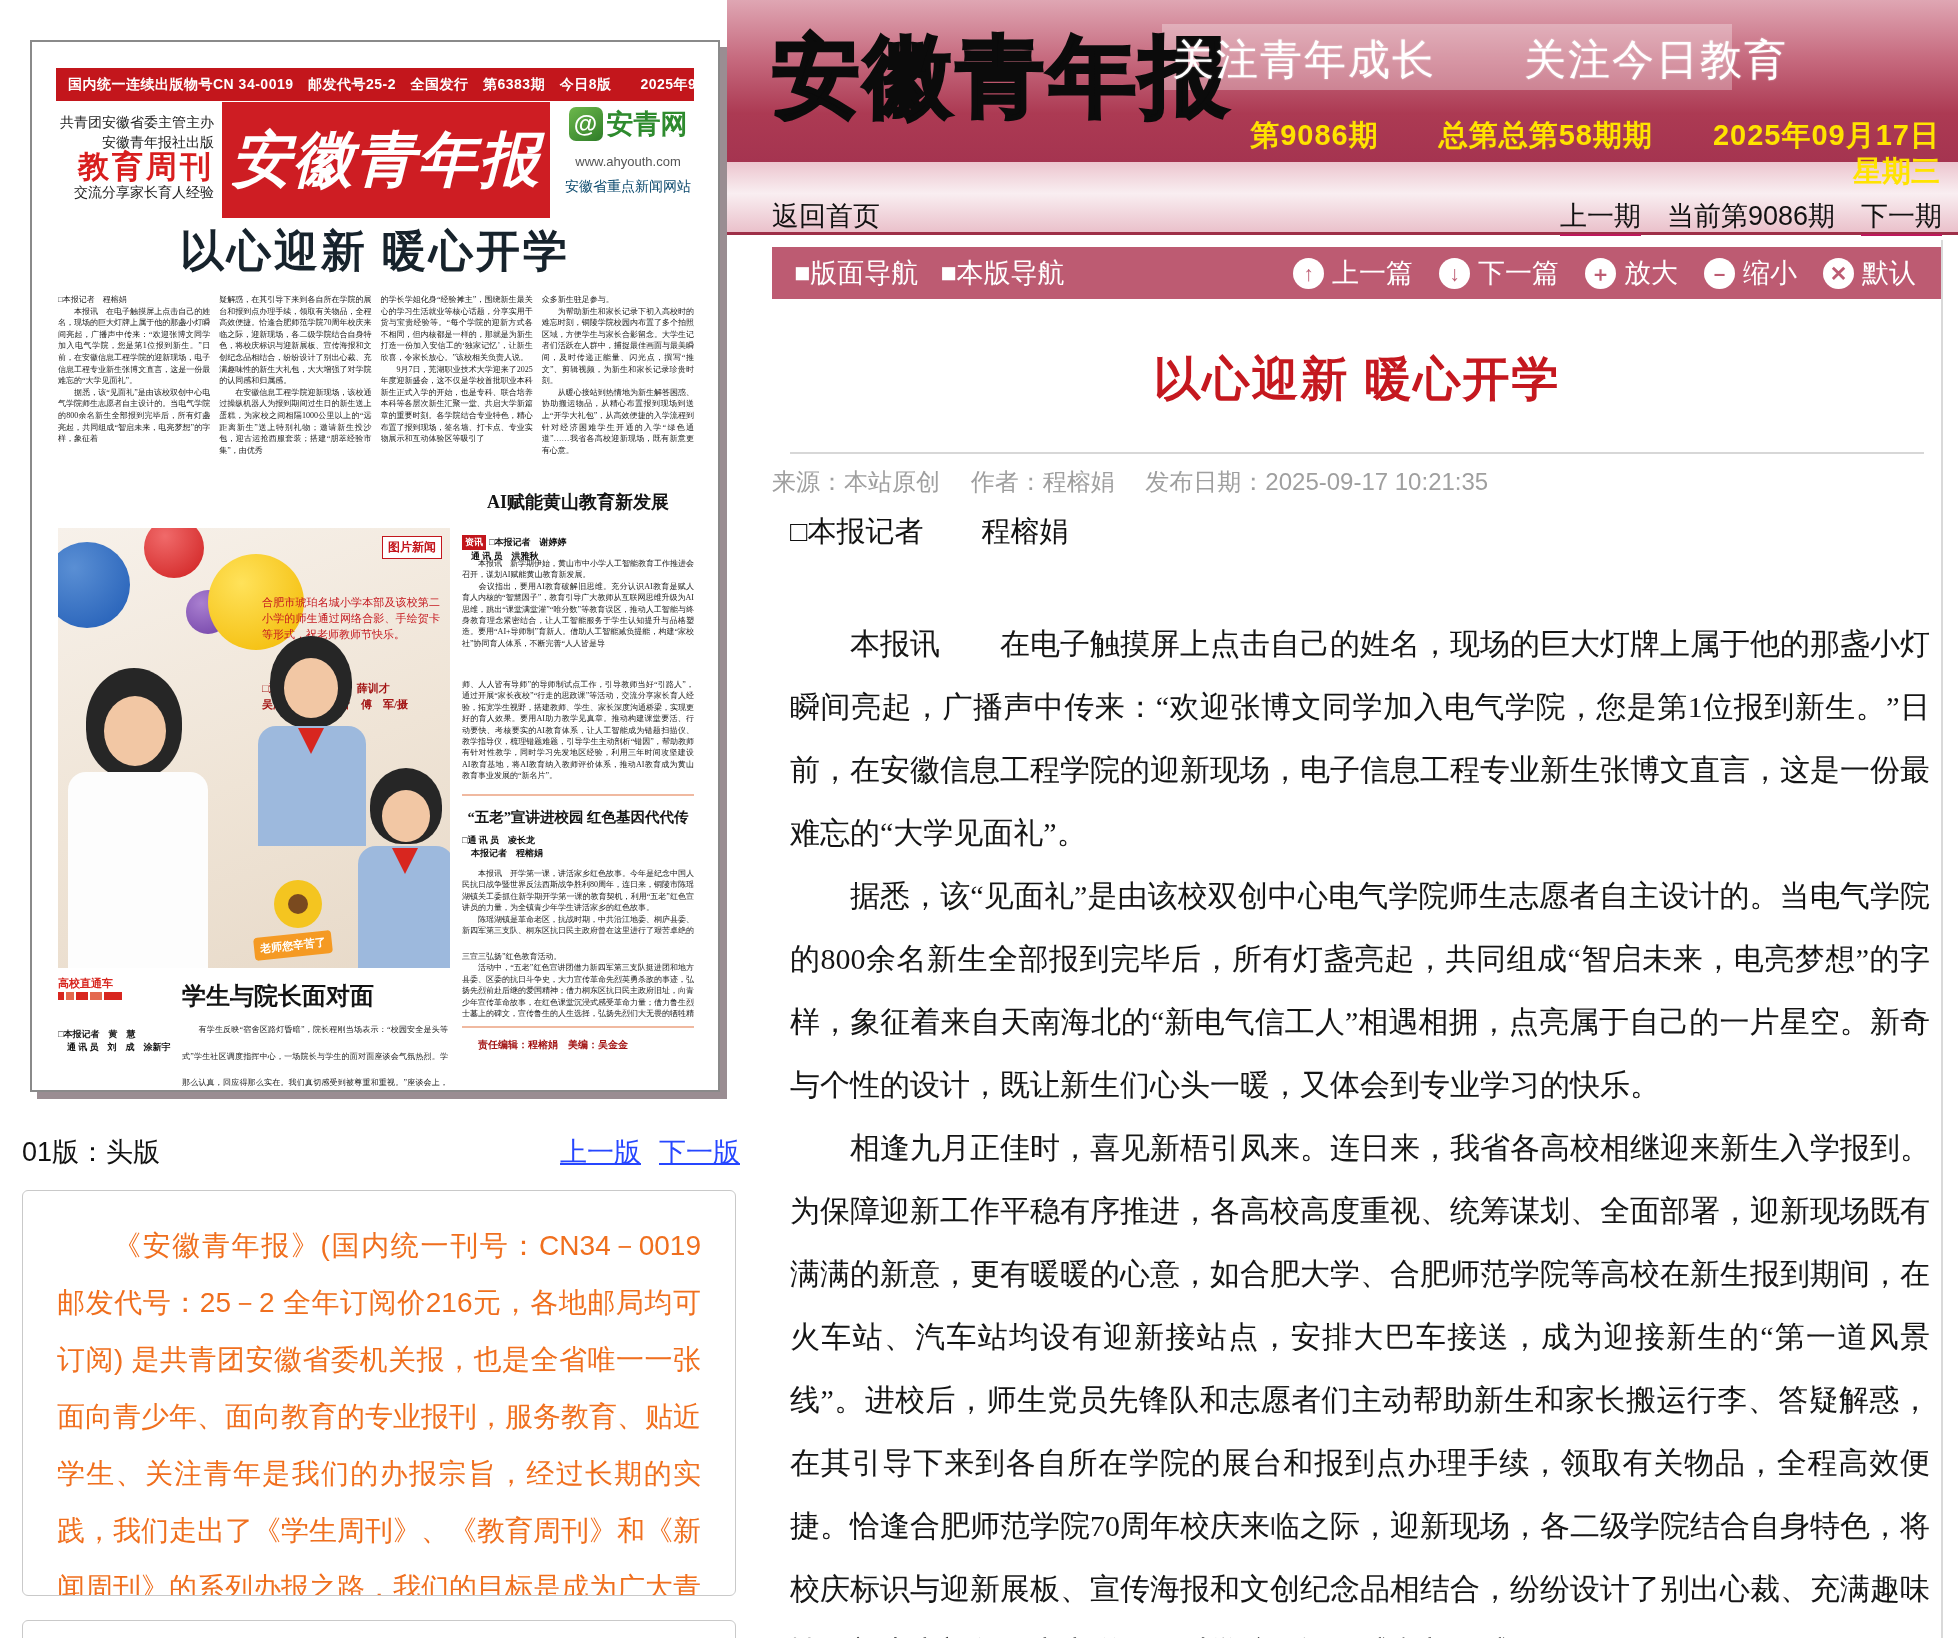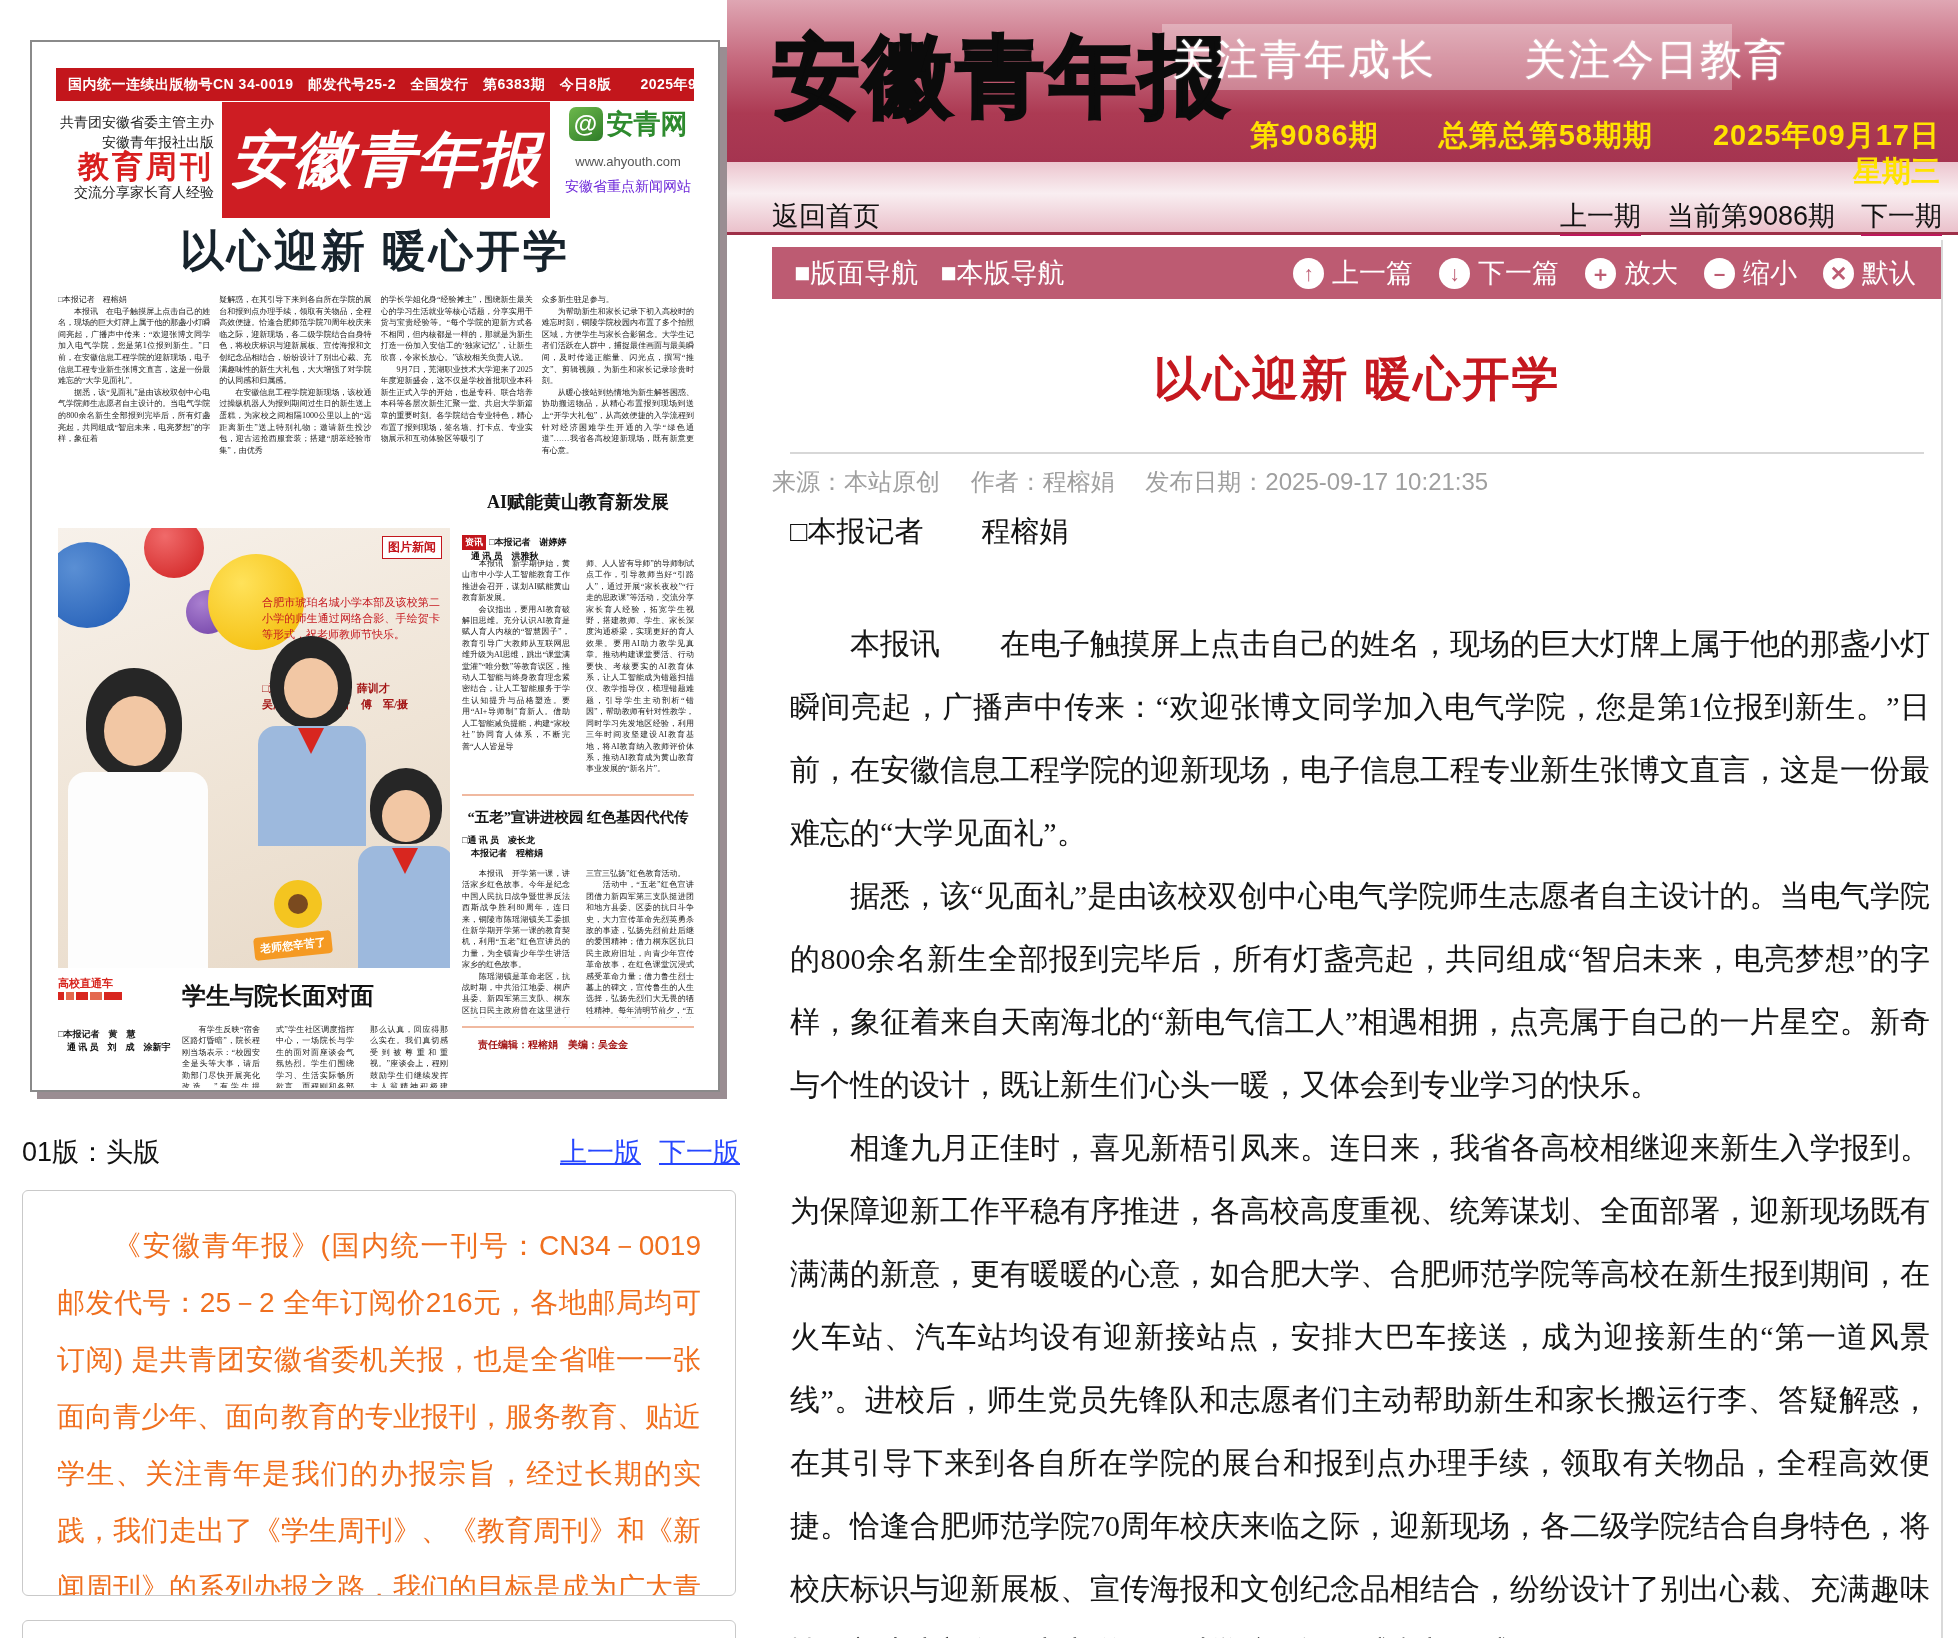--- a/index.html
+++ b/index.html
@@ -54,21 +54,21 @@
   .mast-weekly{color:#d81e1e;font-size:31px;font-weight:900;letter-spacing:3px;margin:5px 0;}
   .mast-box{left:190px;top:60px;width:328px;height:116px;background:#ce1d23;color:#fff;
     display:flex;align-items:center;justify-content:center;font-family:"Liberation Serif",serif;
     font-size:60px;font-weight:bold;font-style:italic;letter-spacing:2px;}
   .site-block{left:528px;top:64px;width:136px;text-align:center;}
   .site-row{display:flex;align-items:center;justify-content:center;gap:4px;}
   .at-badge{width:34px;height:34px;border-radius:7px;color:#fff;font-size:24px;font-weight:bold;
     background:linear-gradient(145deg,#6db84c,#2e7d28);display:inline-flex;align-items:center;justify-content:center;}
   .site-name{color:#2e8b2e;font-size:27px;font-weight:bold;font-family:"Liberation Serif",serif;}
   .site-url{font-size:13px;color:#555;margin-top:12px;}
-  .site-desc{font-size:14px;color:#6d28d9;margin-top:9px;}
+  .site-desc{font-size:14px;color:#0c4a6e;margin-top:9px;}
   .np-headline{left:0;top:180px;width:100%;text-align:center;font-family:"Liberation Serif",serif;
     font-size:44px;font-weight:900;color:#17232c;letter-spacing:3px;}
   .np-cols{left:26px;top:252px;width:636px;height:226px;display:flex;gap:9px;}
   .np-col{flex:1;font-family:"Liberation Serif",serif;font-size:8px;line-height:11.6px;
     color:#1a1a1a;text-align:justify;overflow:hidden;white-space:pre-line;}
 
   
   .photo{left:26px;top:486px;width:392px;height:440px;overflow:hidden;
     background:linear-gradient(160deg,#f7f1ea 0%,#efe4d6 55%,#e7d9c8 100%);}
   .balloon{border-radius:50%;position:absolute;}
@@ -90,21 +90,21 @@
   .greet-card{position:absolute;background:#f59a23;color:#fff;font-size:11px;font-weight:bold;
     padding:4px 6px;border-radius:4px;transform:rotate(-6deg);}
 
   
   .np-sec-title{position:absolute;text-align:center;font-family:"Liberation Serif",serif;
     font-weight:900;color:#141414;}
   .np-byline{position:absolute;font-size:9px;font-weight:bold;color:#111;
     line-height:13px;white-space:pre-line;font-family:"Liberation Serif",serif;}
   .mini-badge{display:inline-block;background:#c3161c;color:#fff;font-size:9px;font-weight:bold;
     padding:1px 3px;margin-right:3px;}
-  .np-mini-cols{position:absolute;display:flex;gap:16px;}
+  .np-mini-cols{position:absolute;display:flex;gap:16px;flex-direction:column;}
   .np-mini-col{flex:1;font-family:"Liberation Serif",serif;font-size:8px;line-height:11.4px;
     color:#1a1a1a;text-align:justify;overflow:hidden;white-space:pre-line;}
   .np-divider{position:absolute;height:2px;background:#f0b9a0;}
   .np-editor{position:absolute;font-size:10px;font-weight:bold;color:#a31515;
     font-family:"Liberation Serif",serif;}
   .campus-badge{position:absolute;color:#d8261f;font-size:11px;font-weight:900;}
   .campus-badge .bars{display:block;width:64px;height:8px;margin-top:1px;
     background:linear-gradient(90deg,#d8261f 0 6px,transparent 6px 8px,#e4694f 8px 16px,transparent 16px 18px,#d8261f 18px 30px,transparent 30px 32px,#e4694f 32px 44px,transparent 44px 46px,#d8261f 46px 64px);}
 
   

